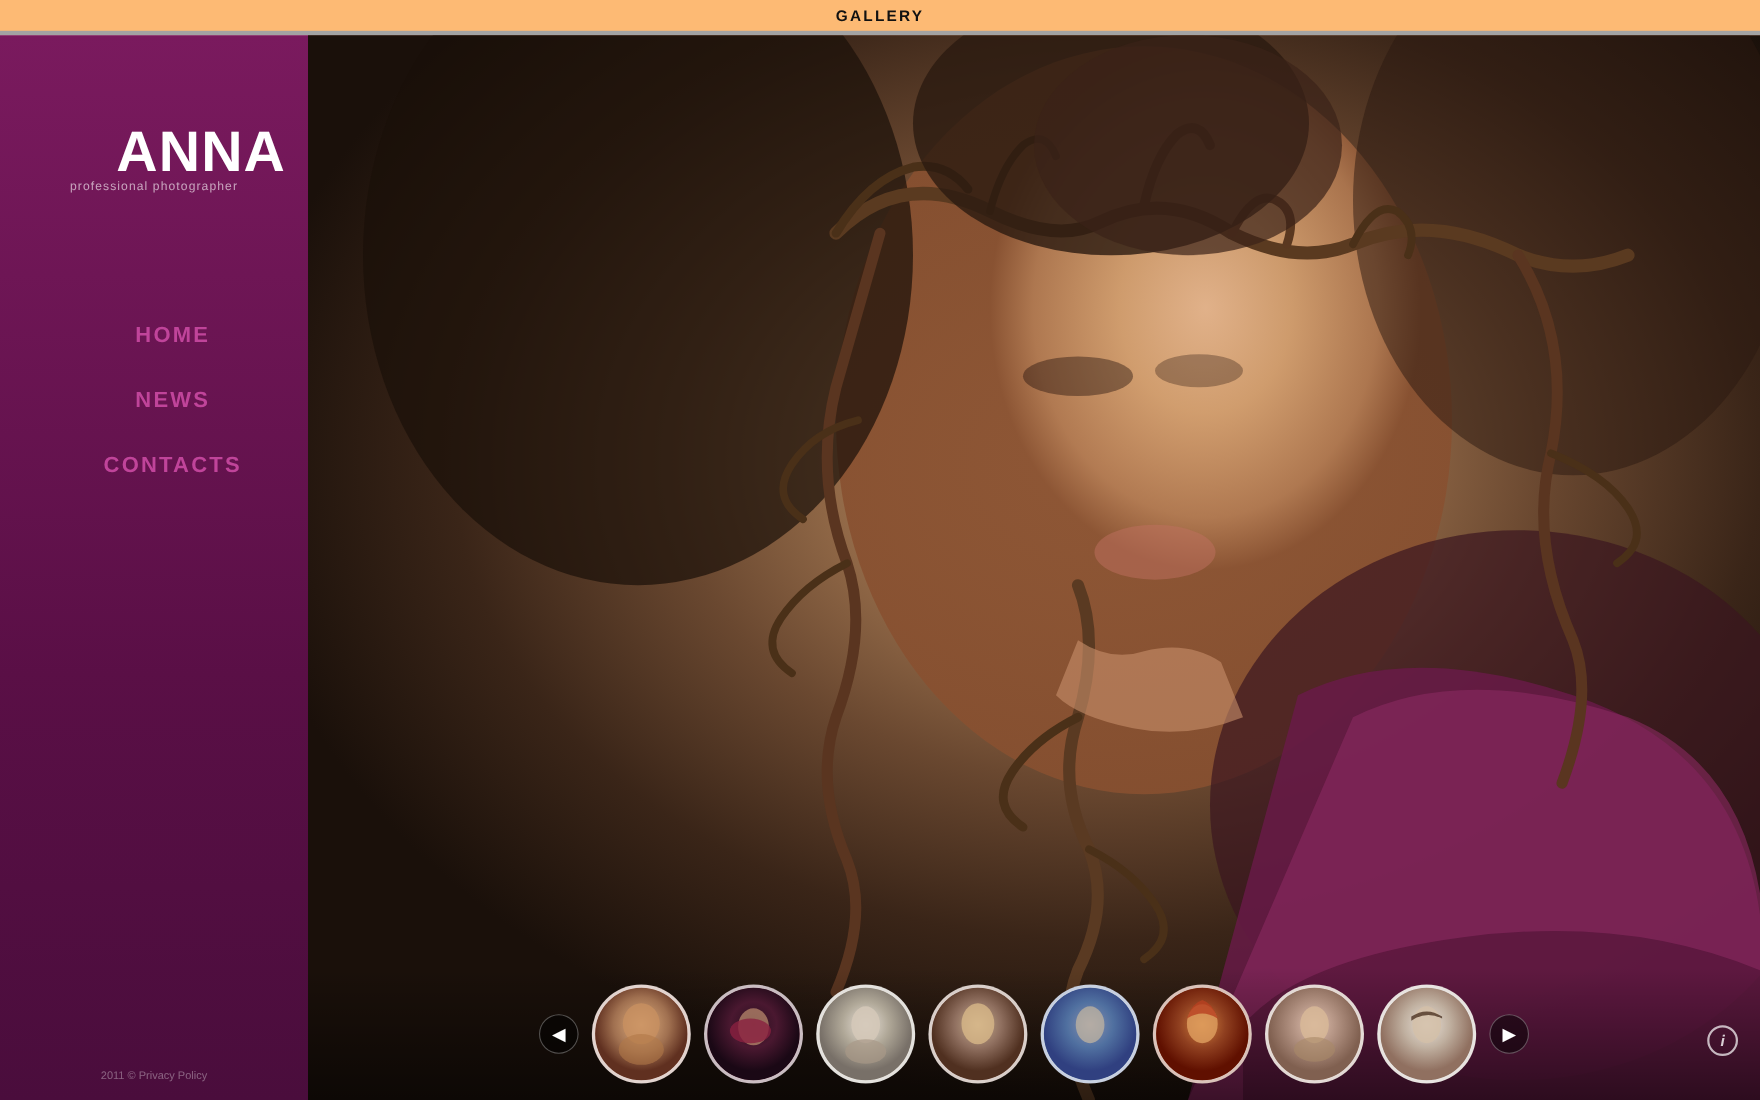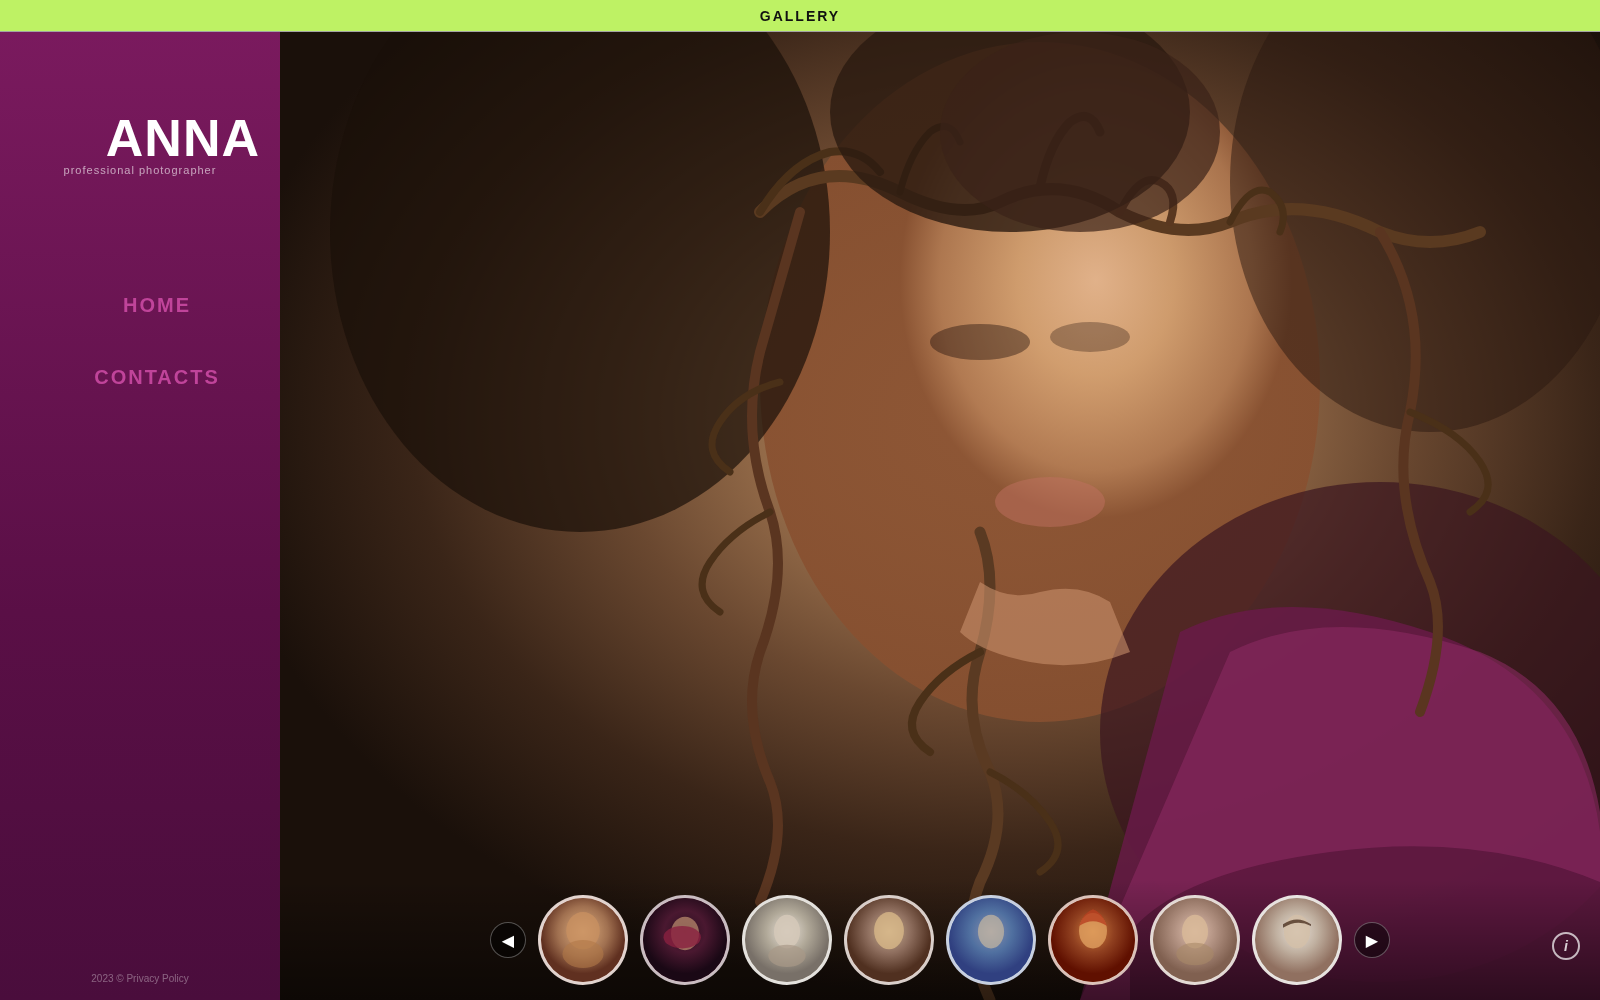--- a/index.html
+++ b/index.html
@@ -9,25 +9,25 @@
       overflow: hidden;
       font-family: Arial, sans-serif;
       display: flex;
       flex-direction: column;
     }
 
     
     #top-bar {
       width: 100%;
       height: 32px;
-      background: #bef264;
+      background: #fdba74;
       display: flex;
       align-items: center;
       justify-content: center;
-      border-bottom: 1px solid #a3a3a3;
+      border-bottom: 4px solid #a3a3a3;
       flex-shrink: 0;
     }
     #top-bar span {
       font-size: 14px;
       font-weight: bold;
       letter-spacing: 2px;
       color: #111;
     }
 
     
@@ -71,21 +71,21 @@
       color: rgba(255,255,255,0.6);
       text-align: center;
       letter-spacing: 1px;
     }
 
     #sidebar-nav {
       margin-top: 80px;
       display: flex;
       flex-direction: column;
       align-items: center;
-      gap: 13px;
+      gap: 0;
       width: 100%;
       margin-left: 34px;
     }
 
     .nav-item {
       font-size: 20px;
       font-weight: bold;
       color: #c0449a;
       letter-spacing: 2px;
       padding: 18px 0;
@@ -216,24 +216,25 @@
   <div id="sidebar">
     <div id="sidebar-name-area">
       <div id="sidebar-name">
         <span>ANNA</span><br>
       </div>
       <div id="sidebar-subtitle">professional photographer</div>
     </div>
 
     <nav id="sidebar-nav">
       <div class="nav-item">HOME</div>
+      <div class="nav-item">NEWS</div>
       <div class="nav-item">CONTACTS</div>
     </nav>
 
-    <div id="sidebar-footer">2023 © Privacy Policy</div>
+    <div id="sidebar-footer">2011 © Privacy Policy</div>
   </div>
 
   <div id="gallery-area">
     <div id="main-photo">
 
       <svg id="vine-overlay" viewBox="0 0 1320 968" preserveAspectRatio="xMidYMid slice" xmlns="http://www.w3.org/2000/svg">
 
         <defs>
           <radialGradient id="bgGrad" cx="55%" cy="40%" r="60%">
             <stop offset="0%" stop-color="#c8956a"></stop>

